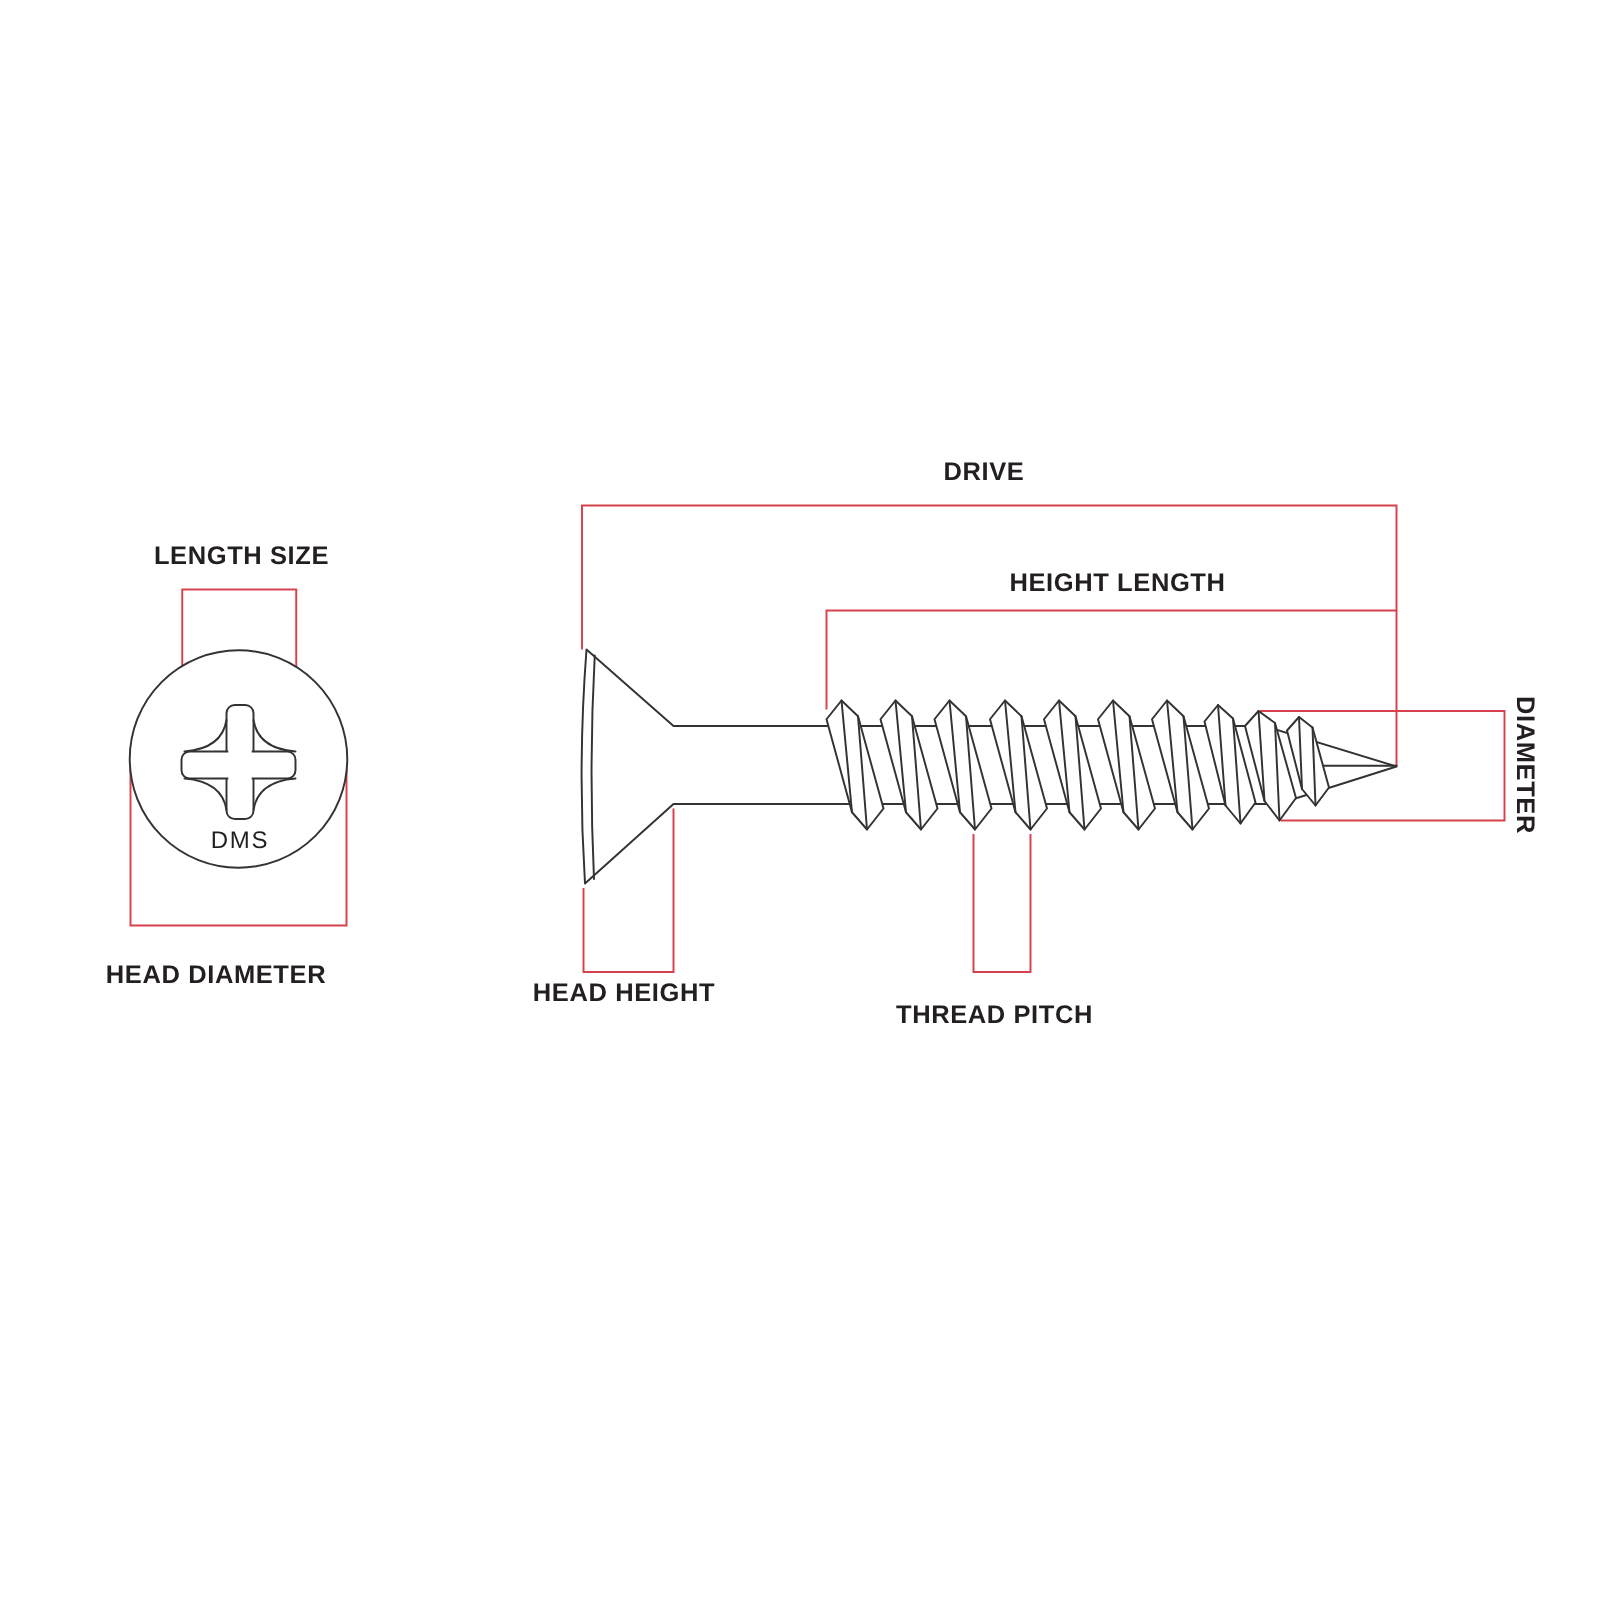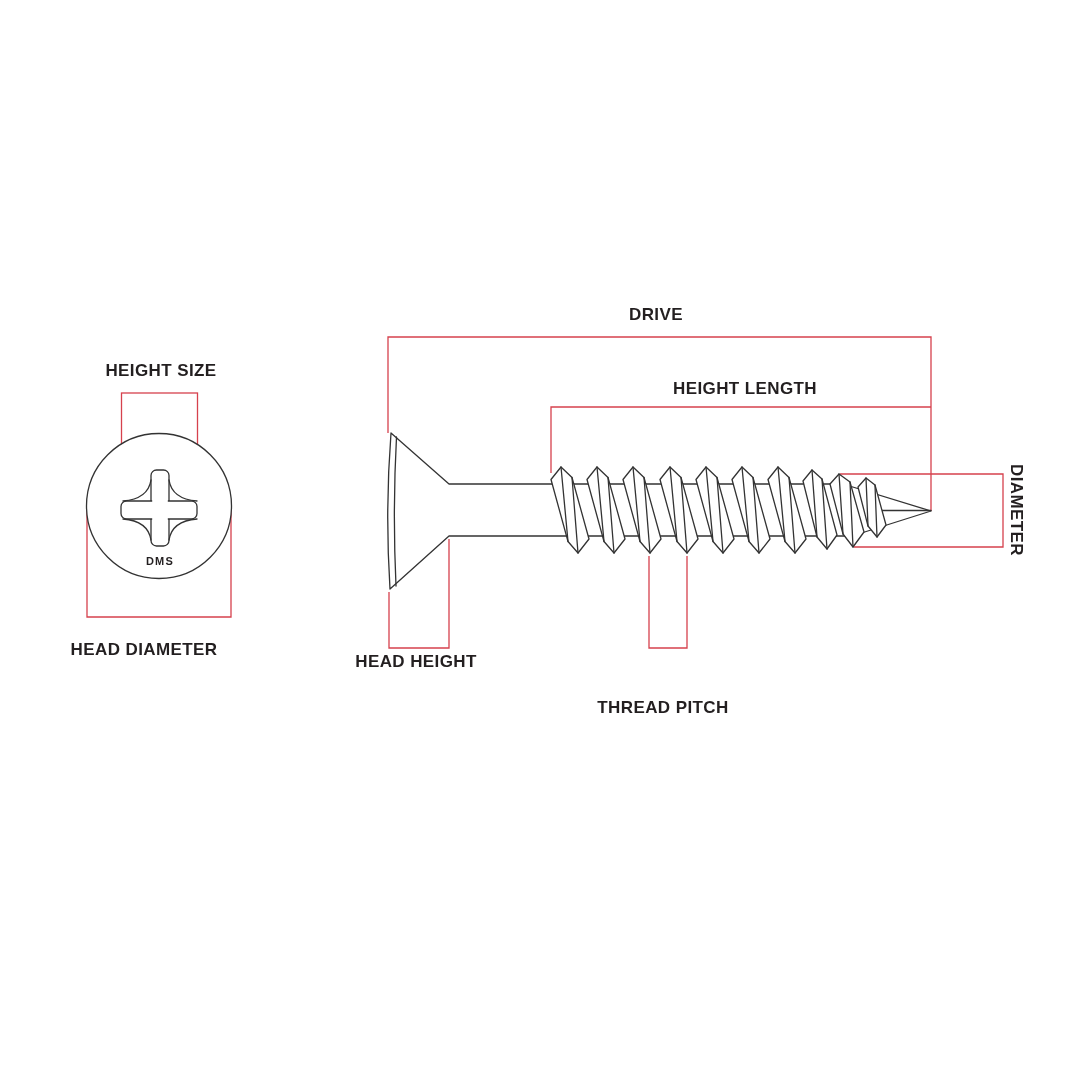--- a/index.html
+++ b/index.html
@@ -29,22 +29,22 @@
     color: #231f20;
     white-space: nowrap;
     user-select: none;
   }
   .dim-label.rotated {
     transform: translate(-50%, -50%) rotate(90deg);
   }
   .marking-label {
     position: absolute;
     transform: translate(-50%, -50%);
-    font-size: 11px;
-    font-weight: 700;
+    font-size: 16px;
+    font-weight: 400;
     letter-spacing: 1.2px;
     color: #231f20;
     white-space: nowrap;
     user-select: none;
   }
   .redline {
     stroke: #d6414d;
     stroke-width: 1.3;
     fill: none;
   }
@@ -155,29 +155,29 @@
         </g>
         <g>
           <polygon class="ink-fill" points="858,487 866,478 875,485 886,525 877,537 868,526"></polygon>
           <path class="ink" d="M 866,478 L 868,526"></path>
           <path class="ink" d="M 875,485 L 877,537"></path>
         </g>
       </g>
     </g>
   </svg>
 
-  <div class="dim-label" style="left:161px; top:371px;">HEIGHT SIZE</div>
+  <div class="dim-label" style="left:161px; top:371px;">LENGTH SIZE</div>
 
   <div class="dim-label" style="left:144px; top:650px;">HEAD DIAMETER</div>
 
   <div class="dim-label" style="left:656px; top:315px;">DRIVE</div>
 
   <div class="dim-label" style="left:745px; top:389px;">HEIGHT LENGTH</div>
 
   <div class="dim-label rotated" style="left:1016px; top:510px;">DIAMETER</div>
 
   <div class="dim-label" style="left:416px; top:662px;">HEAD HEIGHT</div>
 
-  <div class="dim-label" style="left:663px; top:677px;margin-top:31px;">THREAD PITCH</div>
+  <div class="dim-label" style="left:663px; top:677px;">THREAD PITCH</div>
 
   <div class="marking-label" style="left:160px; top:561px;">DMS</div>
 
 </div>
 
 </body></html>

